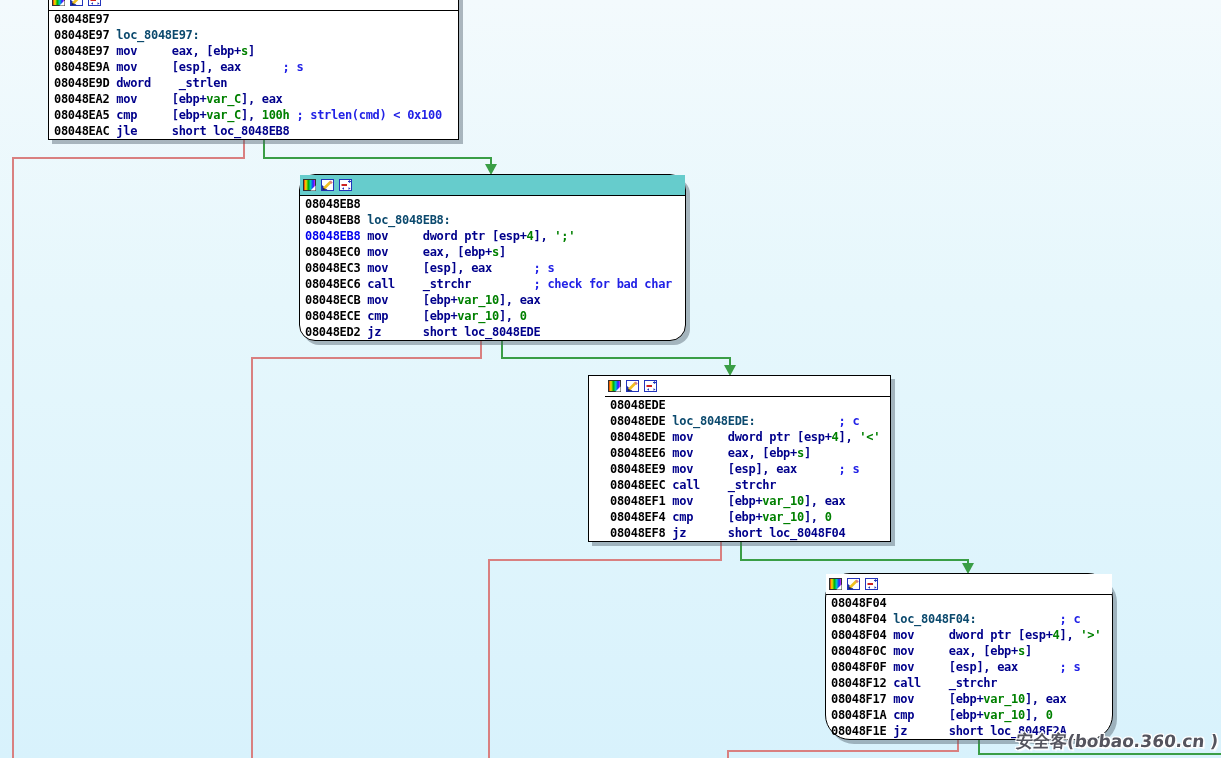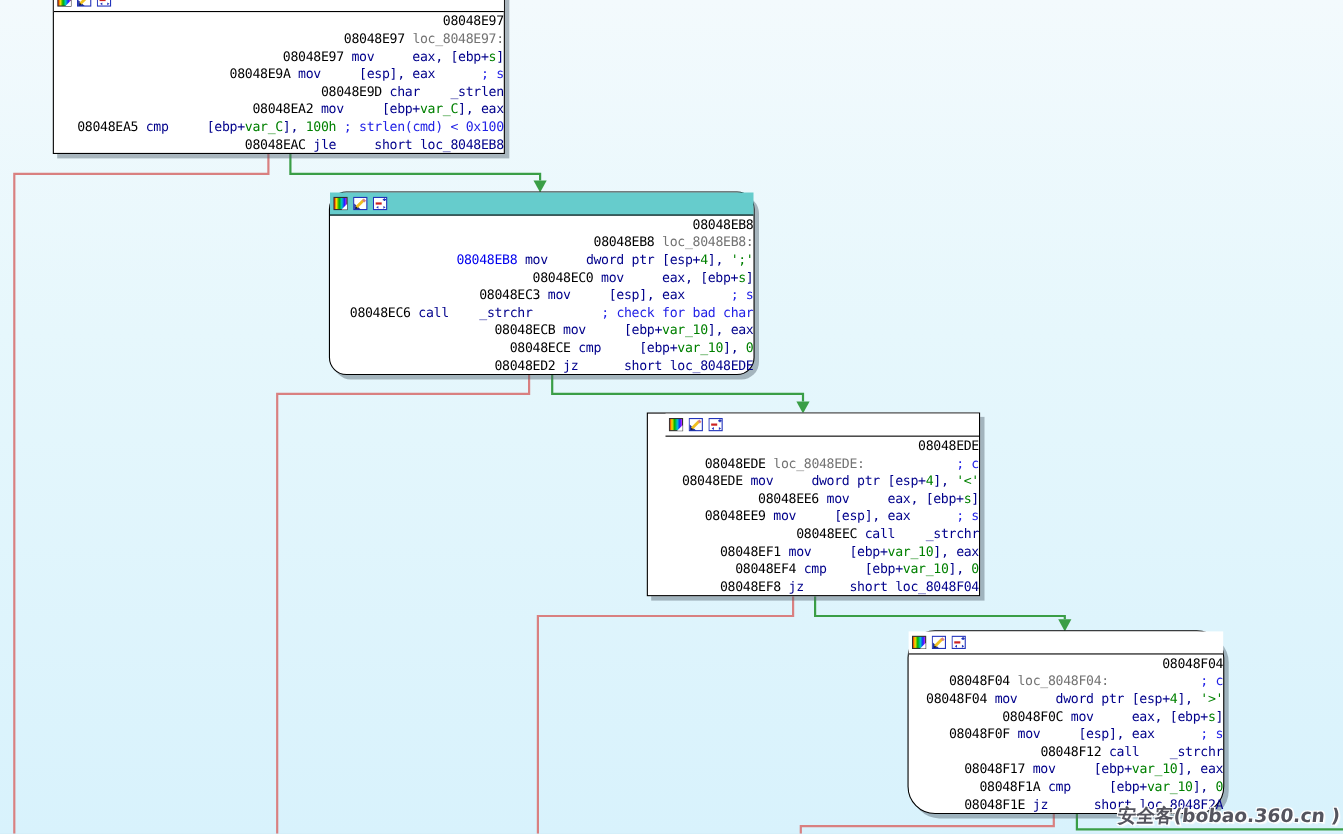--- a/index.html
+++ b/index.html
@@ -16,28 +16,28 @@
   .titlebar{
     height:20px;border-bottom:1px solid #000;background:#ffffff;
     display:flex;align-items:center;padding-left:3px;gap:4px;
   }
   .titlebar.selected{background:#66cccc;}
   .icon{width:14px;height:14px;display:inline-block;}
   .icon svg{display:block;}
   .code{padding:0;}
   .ln{
     height:16px;line-height:16px;white-space:pre;padding-left:5px;
-    font-size:12px;font-weight:normal;letter-spacing:-0.3px;text-align:right;
+    font-size:12px;font-weight:bold;letter-spacing:-0.3px;
   }
   .sa{color:#000000;}          
   .sab{color:#0000ee;}         
   .si{color:#00008b;margin-top:8px;}          
   .sn{color:#008000;}          
   .sc{color:#2222e6;}          
-  .sk{color:#737373;}          
+  .sk{color:#0c4a6e;}          
   .watermark{
     position:absolute;right:3px;top:730px;z-index:10;
     font-family:"DejaVu Sans",sans-serif;font-size:17px;font-weight:bold;
     color:#54545e;transform:skewX(-6deg);
     text-shadow:-1px -1px 0 #fff,1px -1px 0 #fff,-1px 1px 0 #fff,1px 1px 0 #fff,2px 2px 1px rgba(255,255,255,0.8);
   }
 </style>
 </head>
 <body>
 
@@ -91,21 +91,21 @@
       <path d="M3,10.5 l2,1.3 l0,-2.6 z" fill="#2233bb"></path>
       <path d="M11.5,10.5 l-2,1.3 l0,-2.6 z" fill="#2233bb"></path>
     </svg>
   </span>
 </div>
     <div class="code">
         <div class="ln"><span class="sa">08048E97</span></div>
         <div class="ln"><span class="sa">08048E97 </span><span class="sk">loc_8048E97:</span></div>
         <div class="ln"><span class="sa">08048E97 </span><span class="si">mov     eax, [ebp+</span><span class="sn">s</span><span class="si">]</span></div>
         <div class="ln"><span class="sa">08048E9A </span><span class="si">mov     [esp], eax      </span><span class="sc">; s</span></div>
-        <div class="ln"><span class="sa">08048E9D </span><span class="si">char    _strlen</span></div>
+        <div class="ln"><span class="sa">08048E9D </span><span class="si">dword    _strlen</span></div>
         <div class="ln"><span class="sa">08048EA2 </span><span class="si">mov     [ebp+</span><span class="sn">var_C</span><span class="si">], eax</span></div>
         <div class="ln"><span class="sa">08048EA5 </span><span class="si">cmp     [ebp+</span><span class="sn">var_C</span><span class="si">], </span><span class="sn">100h</span><span class="si"> </span><span class="sc">; strlen(cmd) &lt; 0x100</span></div>
         <div class="ln"><span class="sa">08048EAC </span><span class="si">jle     short loc_8048EB8</span></div>
       </div>
   </div>
 
   <div class="node" style="left: 299px; top: 174px; width: 385px; border-radius: 16px;">
     <div class="titlebar selected">
   <span class="icon">
     <svg viewBox="0 0 14 14" width="14" height="14">

